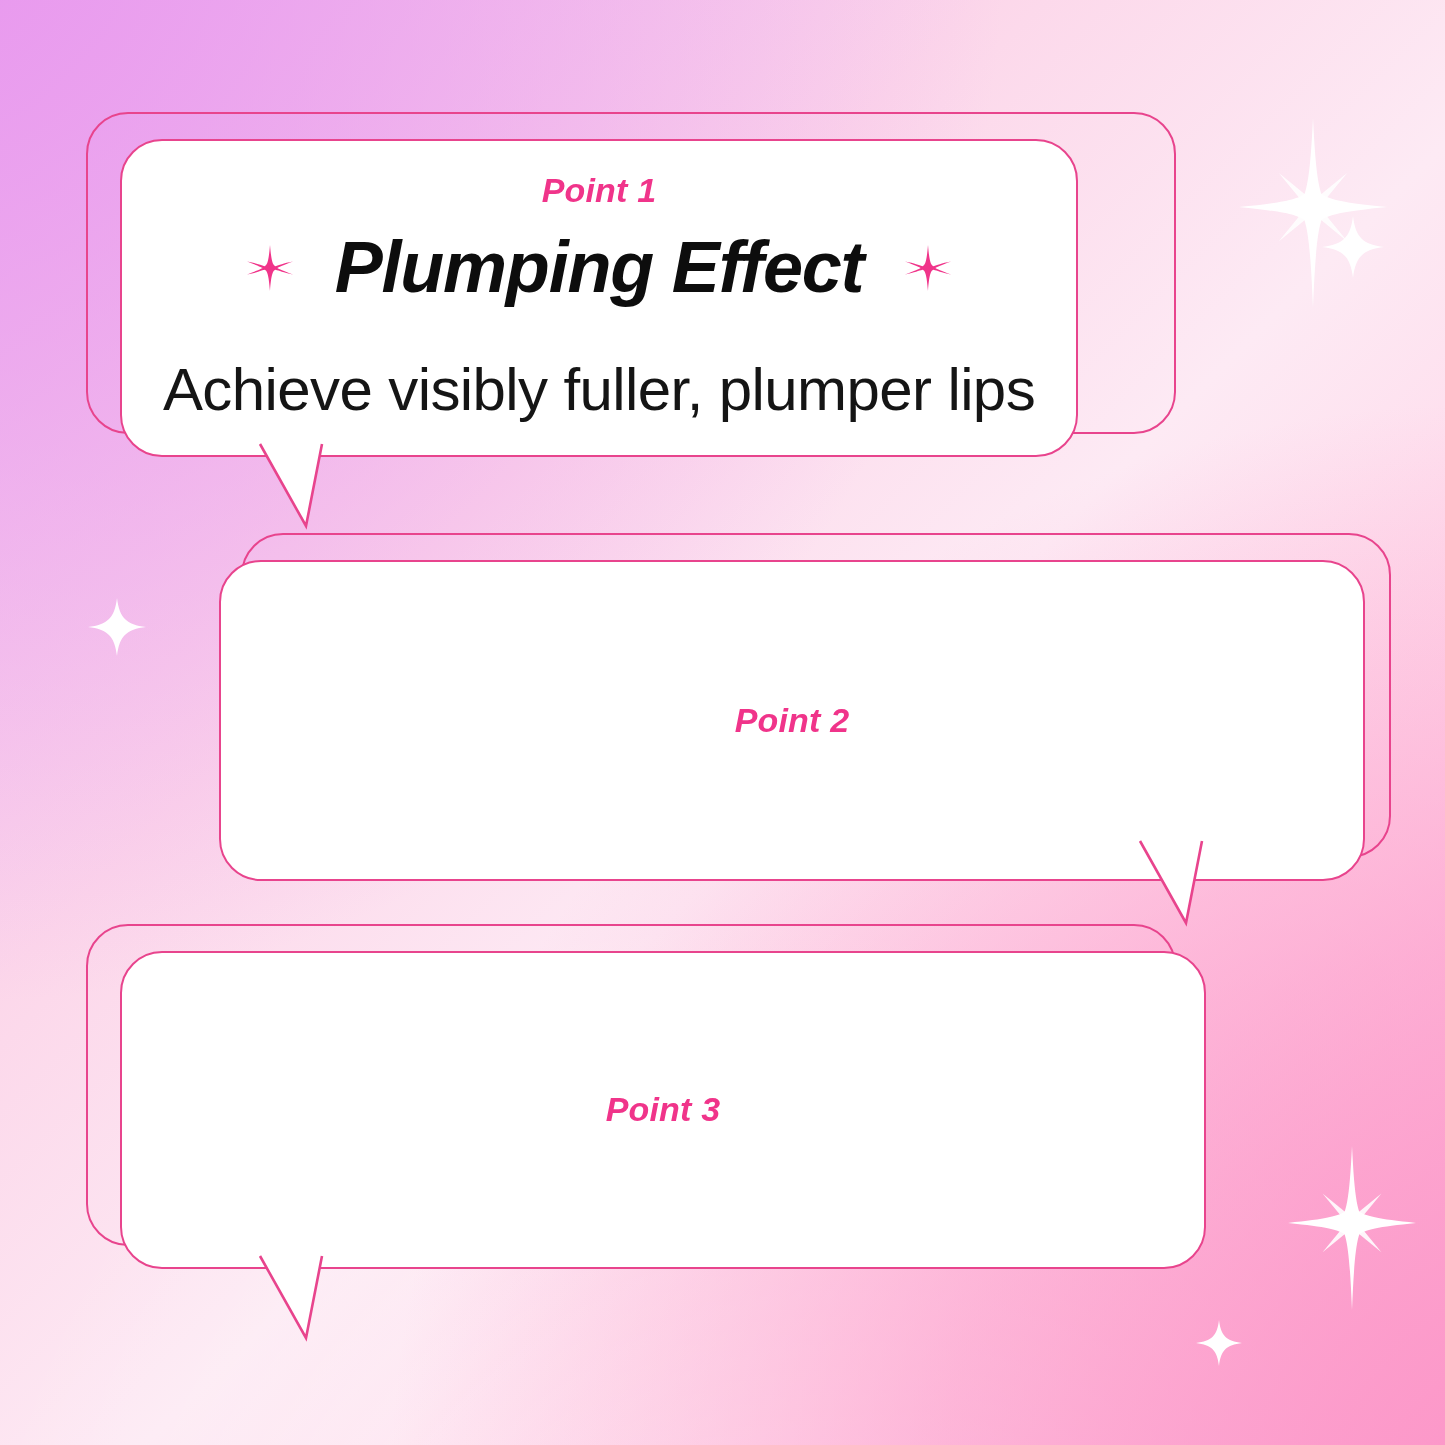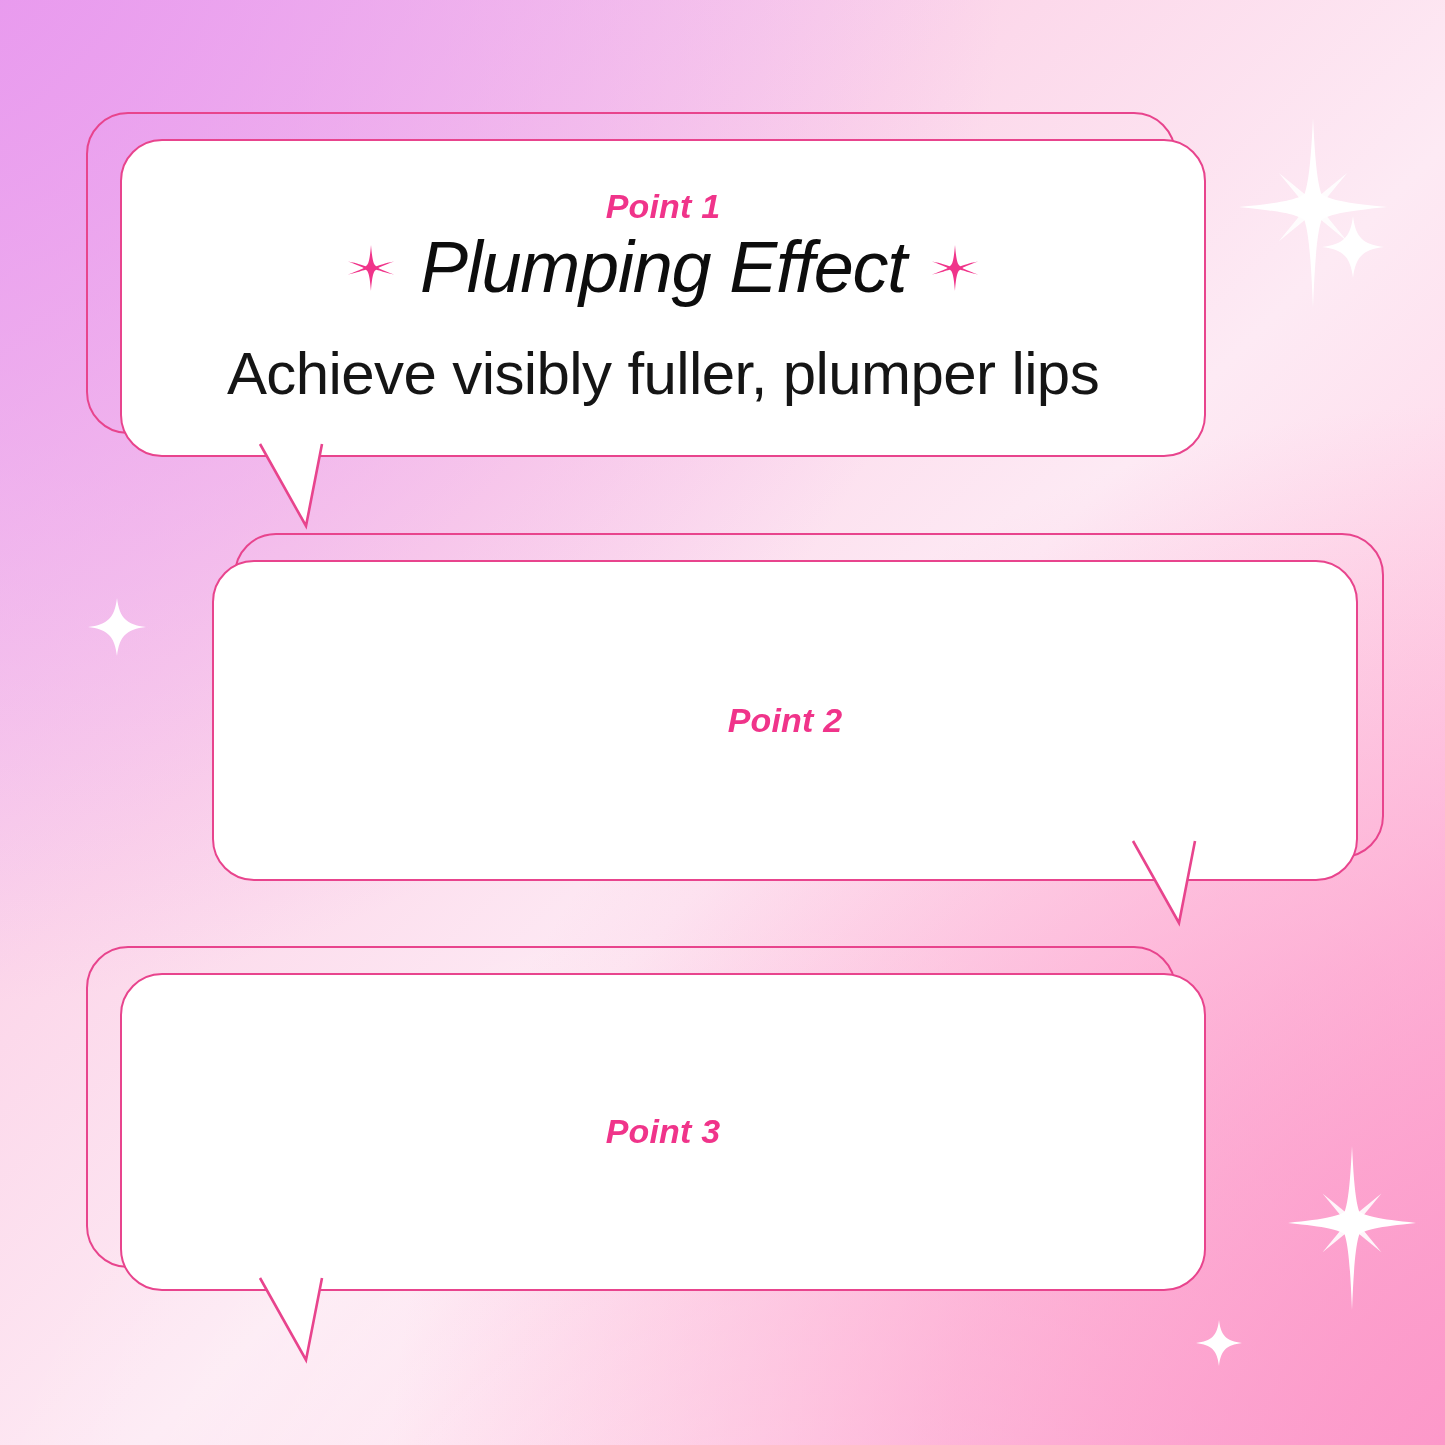--- a/index.html
+++ b/index.html
@@ -73,27 +73,27 @@
   }
   .headline-row {
     display: flex;
     align-items: center;
     justify-content: center;
     gap: 26px;
     margin: 0 0 4px 0;
   }
   .headline {
     color: #0d0d0d;
-    font-weight: 400;
+    font-weight: 700;
     font-style: italic;
     font-size: 72px;
     line-height: 1.08;
     letter-spacing: -1.2px;
     white-space: nowrap;
-    margin: 0;
+    margin: 16px;
   }
   .star-deco {
     width: 46px;
     height: 46px;
     flex: 0 0 auto;
   }
   .star-deco svg { display: block; width: 100%; height: 100%; }
 
   .subline {
     color: #151515;
@@ -101,29 +101,29 @@
     font-size: 60px;
     line-height: 1.25;
     letter-spacing: -0.6px;
     white-space: nowrap;
     margin: 26px 0 0 0;
   }
 
   
   #card-1 { left: 86px;  top: 112px; width: 1120px; height: 345px; }
   #card-1 .bubble-back  { left: 0px;  top: 0px;   width: 1086px; height: 318px; }
-  #card-1 .bubble-front { left: 34px; top: 27px;  width: 1086px; height: 318px; }
+  #card-1 .bubble-front { left: 34px; top: 27px;  width: 958px; height: 318px; }
   #card-1 .bubble-tail  { left: 170px; top: 330px; }
 
-  #card-2 { left: 212px; top: 533px; width: 1168px; height: 257px; }
+  #card-2 { left: 219px; top: 533px; width: 1168px; height: 257px; }
   #card-2 .bubble-back  { left: 22px; top: 0px;   width: 1146px; height: 321px; }
   #card-2 .bubble-front { left: 0px;  top: 27px;  width: 1146px; height: 321px; }
   #card-2 .bubble-tail  { left: 917px; top: 306px; }
 
-  #card-3 { left: 86px;  top: 946px; width: 1120px; height: 345px; }
+  #card-3 { left: 86px;  top: 924px; width: 1120px; height: 345px; }
   #card-3 .bubble-back  { left: 0px;  top: 0px;   width: 1086px; height: 318px; }
   #card-3 .bubble-front { left: 34px; top: 27px;  width: 1086px; height: 318px; }
   #card-3 .bubble-tail  { left: 170px; top: 330px; }
 
   .card-inner {
     position: absolute;
     left: 0; right: 0; top: 0; bottom: 0;
     display: flex;
     flex-direction: column;
     align-items: center;

